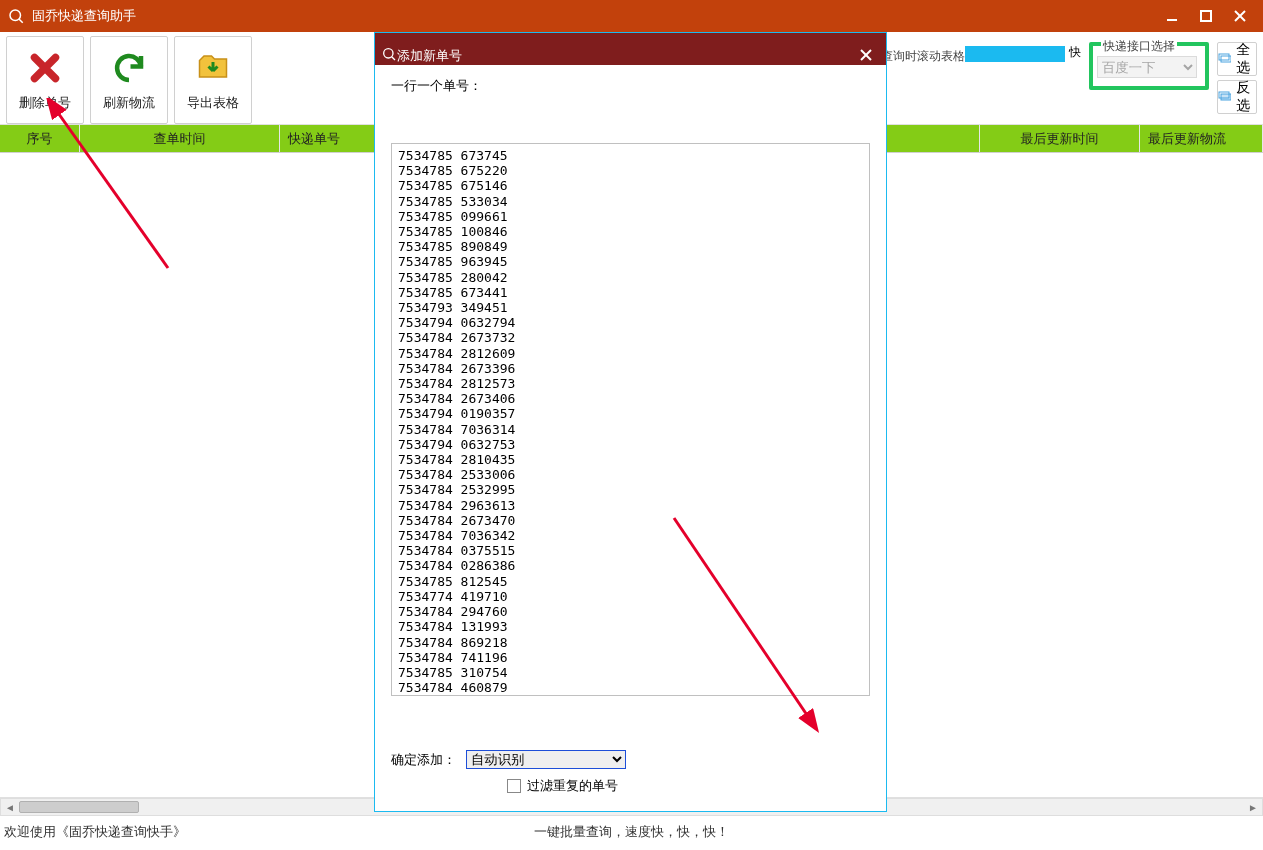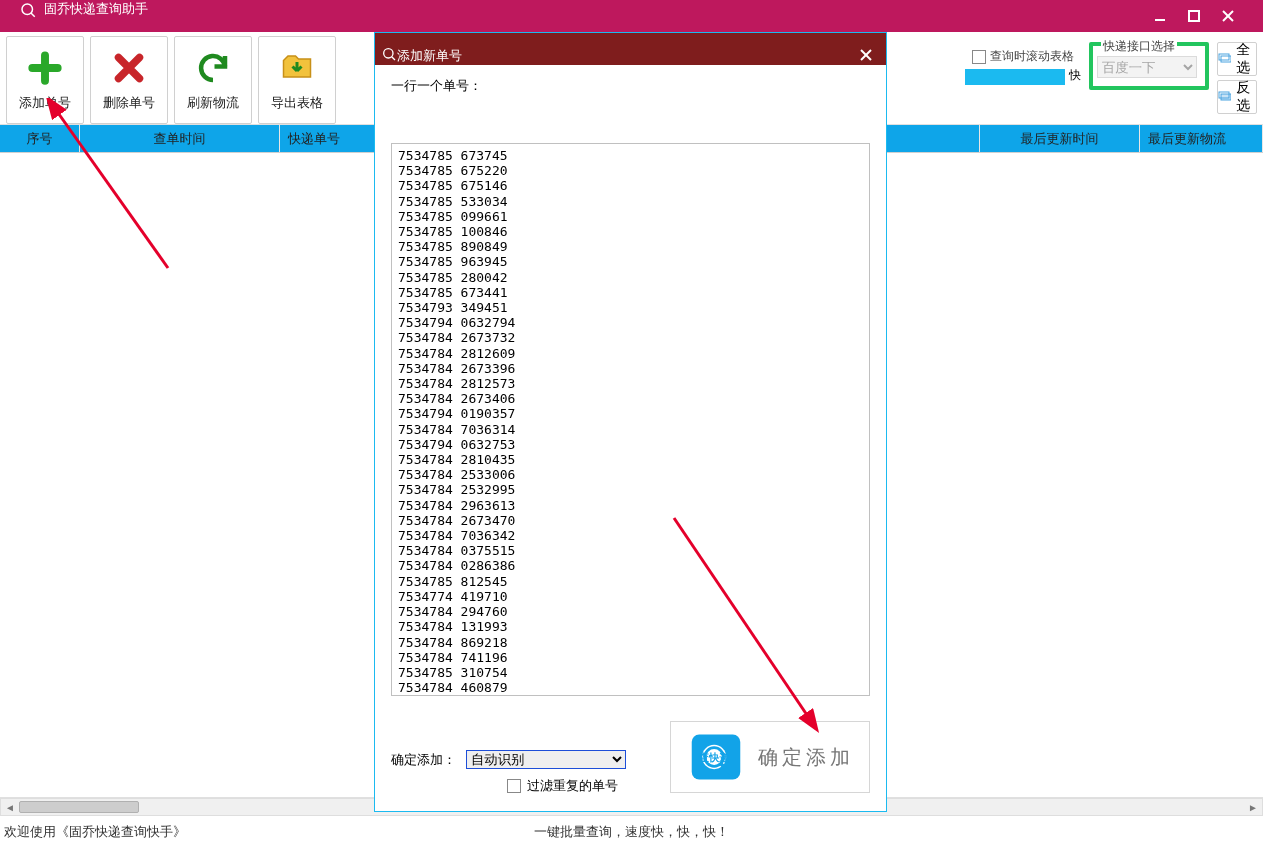--- a/index.html
+++ b/index.html
@@ -1,18 +1,18 @@
 <!DOCTYPE html>
 <html><head>
 <meta charset="utf-8">
 <style>
   * { box-sizing: border-box; margin: 0; padding: 0; }
   body { font-family: "Microsoft YaHei", "SimSun", sans-serif; font-size: 13px; background: #fff; overflow: hidden; width: 1263px; height: 850px; position: relative; }
 
-  .titlebar { height: 32px; background: #be185d; color: #fff; display: flex; align-items: flex-start; padding: 0 18px; }
+  .titlebar { height: 32px; background: #c2410c; color: #fff; display: flex; align-items: center; padding: 0 6px; }
   .titlebar .app-icon { width: 20px; height: 20px; margin-right: 6px; display:flex; align-items:center; justify-content:center;}
   .titlebar .title { flex: 1; font-size: 13px; }
   .win-controls { display: flex; }
   .win-controls span { width: 34px; height: 32px; display: flex; align-items: center; justify-content: center; cursor: pointer; font-size: 16px; }
 
   .toolbar { padding: 4px 6px 0 6px; display: flex; border-bottom: 1px solid #e0e0e0; }
   .tool-group { display: flex; }
   .tool-btn { width: 78px; height: 88px; border: 1px solid #d0d0d0; background: #fff; margin-right: 6px; display: flex; flex-direction: column; align-items: center; justify-content: center; cursor: pointer; border-radius: 2px; }
   .tool-btn .icon { width: 40px; height: 40px; margin-bottom: 6px; display:flex; align-items:center; justify-content:center;}
   .tool-btn .label { font-size: 13px; color: #222; }
@@ -24,21 +24,21 @@
   .slider-box .slider { height:100%; background:#1bbaf0;}
   .slider-row { display:flex; align-items:center; gap:4px; font-size:12px;}
   .interface-group { padding:4px 8px 8px 4px; border:4px solid #22c55e; border-radius:2px; position:relative;text-decoration:underline;}
   .interface-group .legend { position:absolute; top:-8px; left:8px; background:#fff; font-size:12px; color:#444; padding:0 2px;}
   .interface-group select { width:100px; height:22px; margin-top:6px; border:1px solid #ccc;}
   .sel-btns { display:flex; flex-direction:column; gap:4px;}
   .sel-btns button { border:1px solid #d0d0d0; background:#fff; width:40px; height:34px; cursor:pointer; font-size:14px; border-radius:2px; display:flex; flex-direction:row; align-items:center; justify-content:center;}
   .sel-btns button svg { margin-bottom:1px;}
 
   .table-header { display: flex; border-bottom: 1px solid #d0d0d0; height: 28px; }
-  .table-header .col { border-right: 1px solid #e6e6e6; padding: 4px 8px; font-size: 13px; color: #222; background:#0ea5e9; display:flex; align-items:center;}
+  .table-header .col { border-right: 1px solid #e6e6e6; padding: 4px 8px; font-size: 13px; color: #222; background:#84cc16; display:flex; align-items:center;}
   .col-idx { width: 80px; justify-content:center;}
   .col-time { width: 200px; justify-content:center;}
   .col-num { width: 700px; }
   .col-upd { width: 160px; justify-content:center;}
   .col-last { flex:1; }
 
   .table-body { height: 645px; border-bottom:1px solid #e0e0e0; overflow:hidden;}
 
   .h-scrollbar { height: 18px; background:#f0f0f0; border:1px solid #dedede; display:flex; align-items:center; position:relative;}
   .h-scrollbar .arrow { width:18px; height:100%; display:flex; align-items:center; justify-content:center; color:#777; font-size:10px; cursor:pointer;}
@@ -99,28 +99,20 @@
           <line x1="11" y1="1" x2="1" y2="11" stroke="#fff" stroke-width="2"></line>
         </svg>
       </span>
   </div>
 </div>
 
 <div class="toolbar">
   <div class="tool-group">
     <div class="tool-btn">
       <span class="icon">
-        <svg width="38" height="38" viewBox="0 0 24 24">
-            <path d="M12 4v16M4 12h16" stroke="#2aa82a" stroke-width="5" stroke-linecap="round"></path>
-          </svg>
-      </span>
-      <span class="label">添加单号</span>
-    </div>
-    <div class="tool-btn">
-      <span class="icon">
         <svg width="36" height="36" viewBox="0 0 24 24">
             <path d="M5 5l14 14M19 5L5 19" stroke="#c8252a" stroke-width="5" stroke-linecap="round"></path>
           </svg>
       </span>
       <span class="label">删除单号</span>
     </div>
     <div class="tool-btn">
       <span class="icon">
         <svg width="36" height="36" viewBox="0 0 24 24">
             <path d="M20 11A8 8 0 1 0 12 20" fill="none" stroke="#1f8a1f" stroke-width="3"></path>
@@ -134,21 +126,21 @@
         <svg width="36" height="36" viewBox="0 0 24 24">
             <path d="M3 7l3-3h5l2 2h8v12H3z" fill="#f2c23c" stroke="#c89018" stroke-width="1"></path>
             <path d="M12 8v6m0 0l-3-3m3 3l3-3" stroke="#1f8a1f" stroke-width="2" fill="none"></path>
           </svg>
       </span>
       <span class="label">导出表格</span>
     </div>
   </div>
   <div class="spacer"></div>
   <div class="right-panel">
-    <div style="display:flex; flex-direction:column; align-items:center;">
+    <div style="display:flex; flex-direction:row; align-items:flex-start;">
       <label class="scroll-check">
         <span class="cb" style="margin-right:4px;"></span>
         <span>查询时滚动表格</span>
       </label>
       <div class="slider-row">
         <div class="slider-box">
             <div class="slider" style="width:100%;"></div>
           </div>
         <span>快</span>
       </div>
@@ -262,32 +254,20 @@
         <label>确定添加：</label>
         <select>
           <option>自动识别</option>
         </select>
       </div>
       <div class="filter-row">
         <span class="cb"></span>
         <span>过滤重复的单号</span>
       </div>
     </div>
-    <div class="confirm-btn">
-      <span class="logo">
-        <svg width="58" height="56" viewBox="0 0 60 60">
-          <rect x="4" y="6" width="52" height="48" rx="8" fill="#12a3e8"></rect>
-          <circle cx="28" cy="30" r="13" fill="#fff"></circle>
-          <circle cx="28" cy="30" r="10" fill="none" stroke="#12a3e8" stroke-width="3"></circle>
-          <line x1="36" y1="38" x2="46" y2="48" stroke="#12a3e8" stroke-width="4" stroke-linecap="round"></line>
-          <text x="28" y="34" font-size="11" text-anchor="middle" fill="#12a3e8" font-weight="bold">查快递</text>
-        </svg>
-      </span>
-      <span class="txt">确定添加</span>
-    </div>
   </div>
 </div>
 
 <svg class="arrow-svg" style="left:38px; top:98px;" width="150" height="180">
   <defs>
       <marker id="ah1" markerWidth="10" markerHeight="10" refX="2" refY="3" orient="auto">
         <path d="M0,0 L0,6 L8,3 z" fill="#e4002b"></path>
       </marker>
     </defs>
   <line x1="130" y1="170" x2="18" y2="12" stroke="#e4002b" stroke-width="3" marker-end="url(#ah1)"></line>

